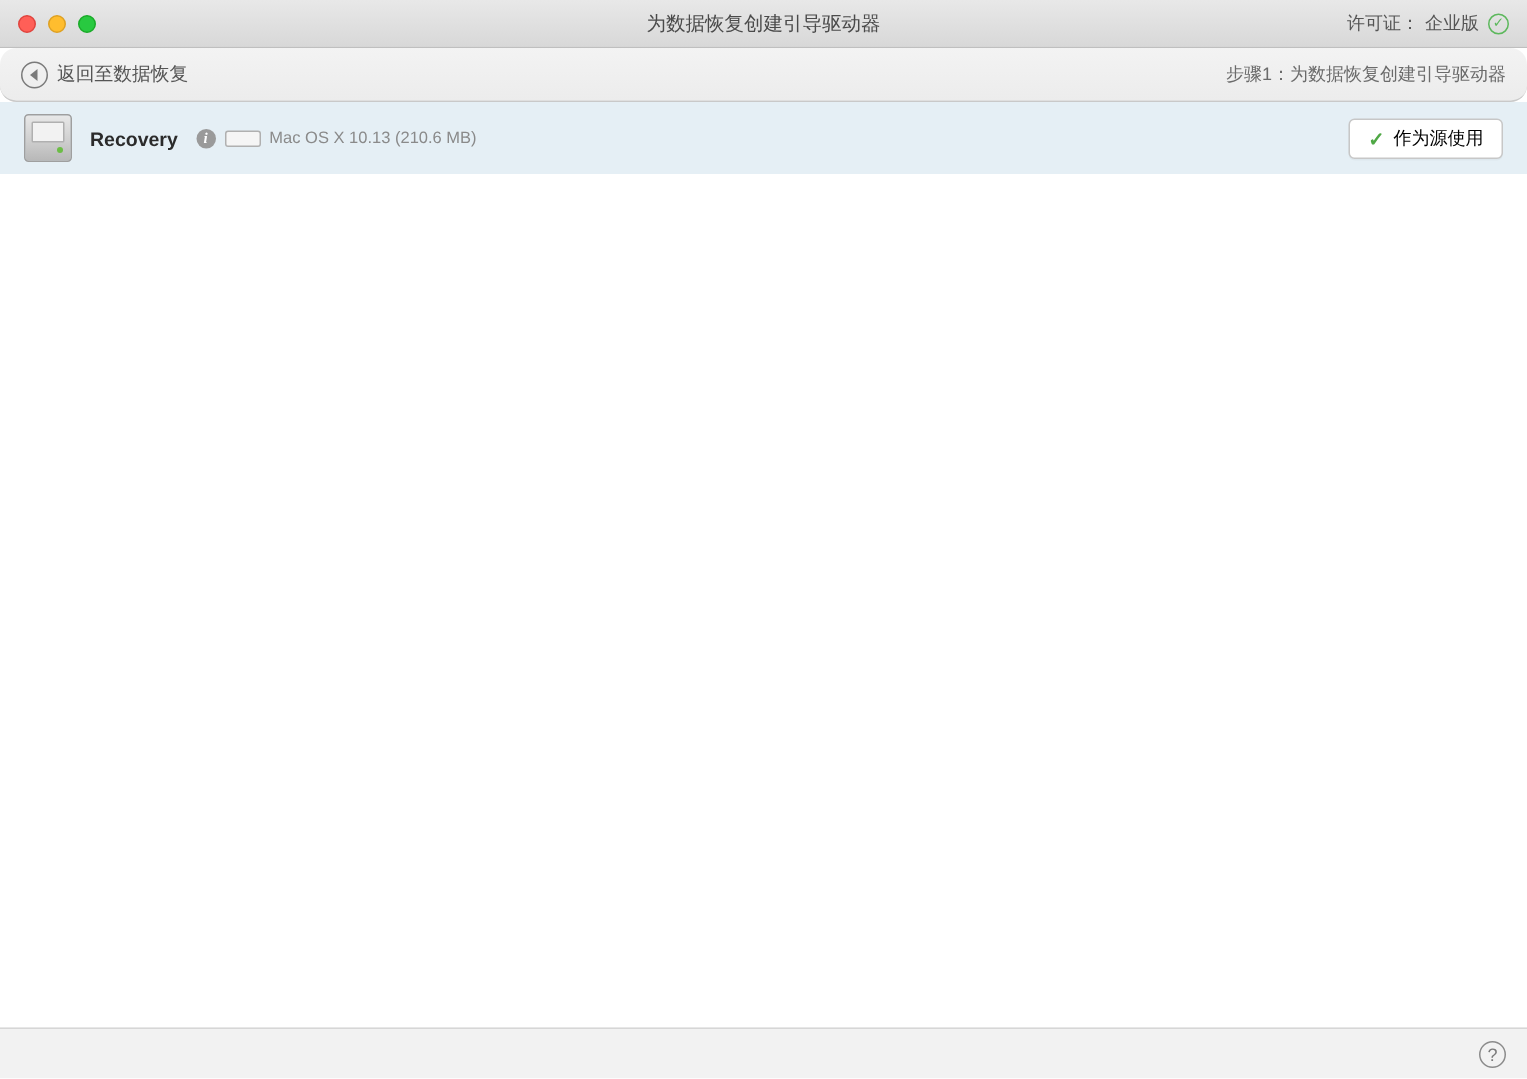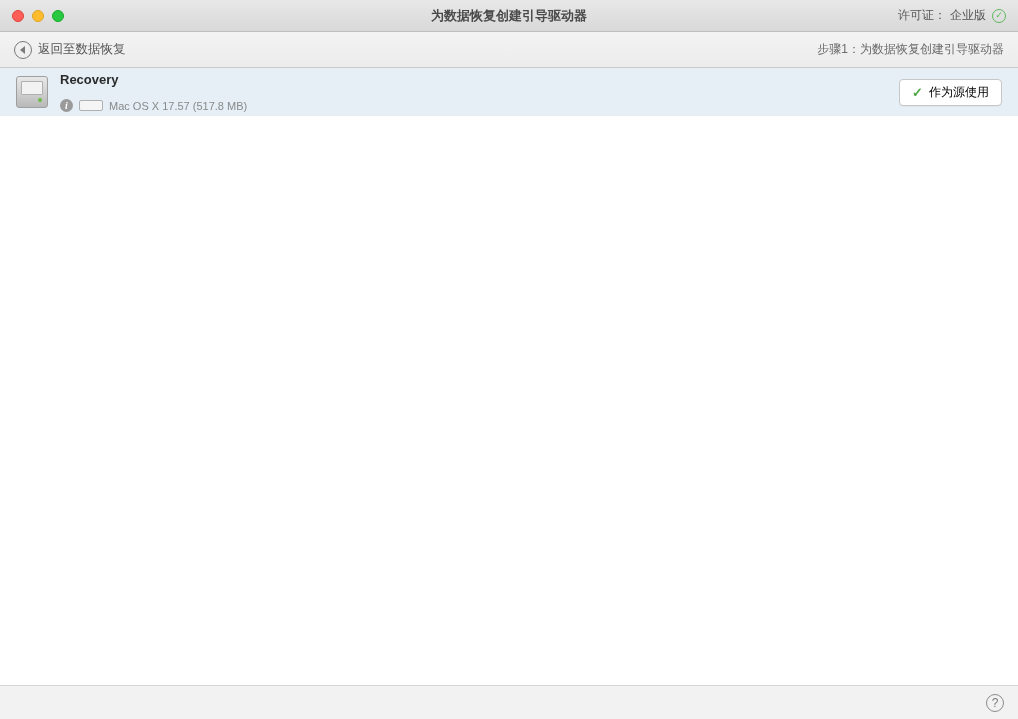--- a/index.html
+++ b/index.html
@@ -36,21 +36,21 @@
     }
     .tl-close { background: #ff5f57; border: 0.5px solid #e0443e; }
     .tl-min   { background: #ffbd2e; border: 0.5px solid #dea123; }
     .tl-max   { background: #28c940; border: 0.5px solid #1aab29; }
     .title {
       position: absolute;
       left: 50%;
       transform: translateX(-50%);
       font-size: 13px;
       color: #4a4a4a;
-      font-weight: 700;
+      font-weight: 400;
     }
     .license {
       margin-left: auto;
       display: flex;
       align-items: center;
       font-size: 12px;
       color: #555;
       gap: 2px;
     }
     .license .val { color: #555; margin-left: 2px; font-family: Liberation Serif, serif; }
@@ -68,20 +68,21 @@
     }
     .subbar {
       height: 36px;
       background: linear-gradient(to bottom, #f3f3f3, #ececec);
       border-bottom: 1px solid #c9c9c9;
       display: flex;
       align-items: center;
       padding: 0 14px;
       font-size: 12.5px;
       color: #555;
+      border-radius: 11px;
     }
     .back-btn {
       display: flex;
       align-items: center;
       gap: 6px;
       cursor: pointer;
     }
     .back-circle {
       width: 18px; height: 18px;
       border: 1.3px solid #7a7a7a;
@@ -137,21 +138,20 @@
     .drive-icon::after {
       content: "";
       position: absolute;
       bottom: 5px; right: 5px;
       width: 4px; height: 4px;
       background: #6bbd45;
       border-radius: 50%;
     }
     .row-body {
       display: flex;
-      flex-direction: column;
       gap: 12px;
       flex: 1;
       min-width: 0;
     }
     .row-title {
       font-size: 13px;
       font-weight: 600;
       color: #2b2b2b;
     }
     .row-sub {
@@ -249,21 +249,21 @@
 </div>
 
 <div class="content">
   <div class="row">
     <div class="drive-icon"></div>
     <div class="row-body">
       <div class="row-title">Recovery</div>
       <div class="row-sub">
         <span class="info-circ">i</span>
         <span class="gauge"></span>
-        <span>Mac OS X 17.57 (517.8 MB)</span>
+        <span>Mac OS X 10.13 (210.6 MB)</span>
       </div>
     </div>
     <button class="btn">
       <span class="check">✓</span>
       <span>作为源使用</span>
     </button>
   </div>
 </div>
 
 <div class="footer">

